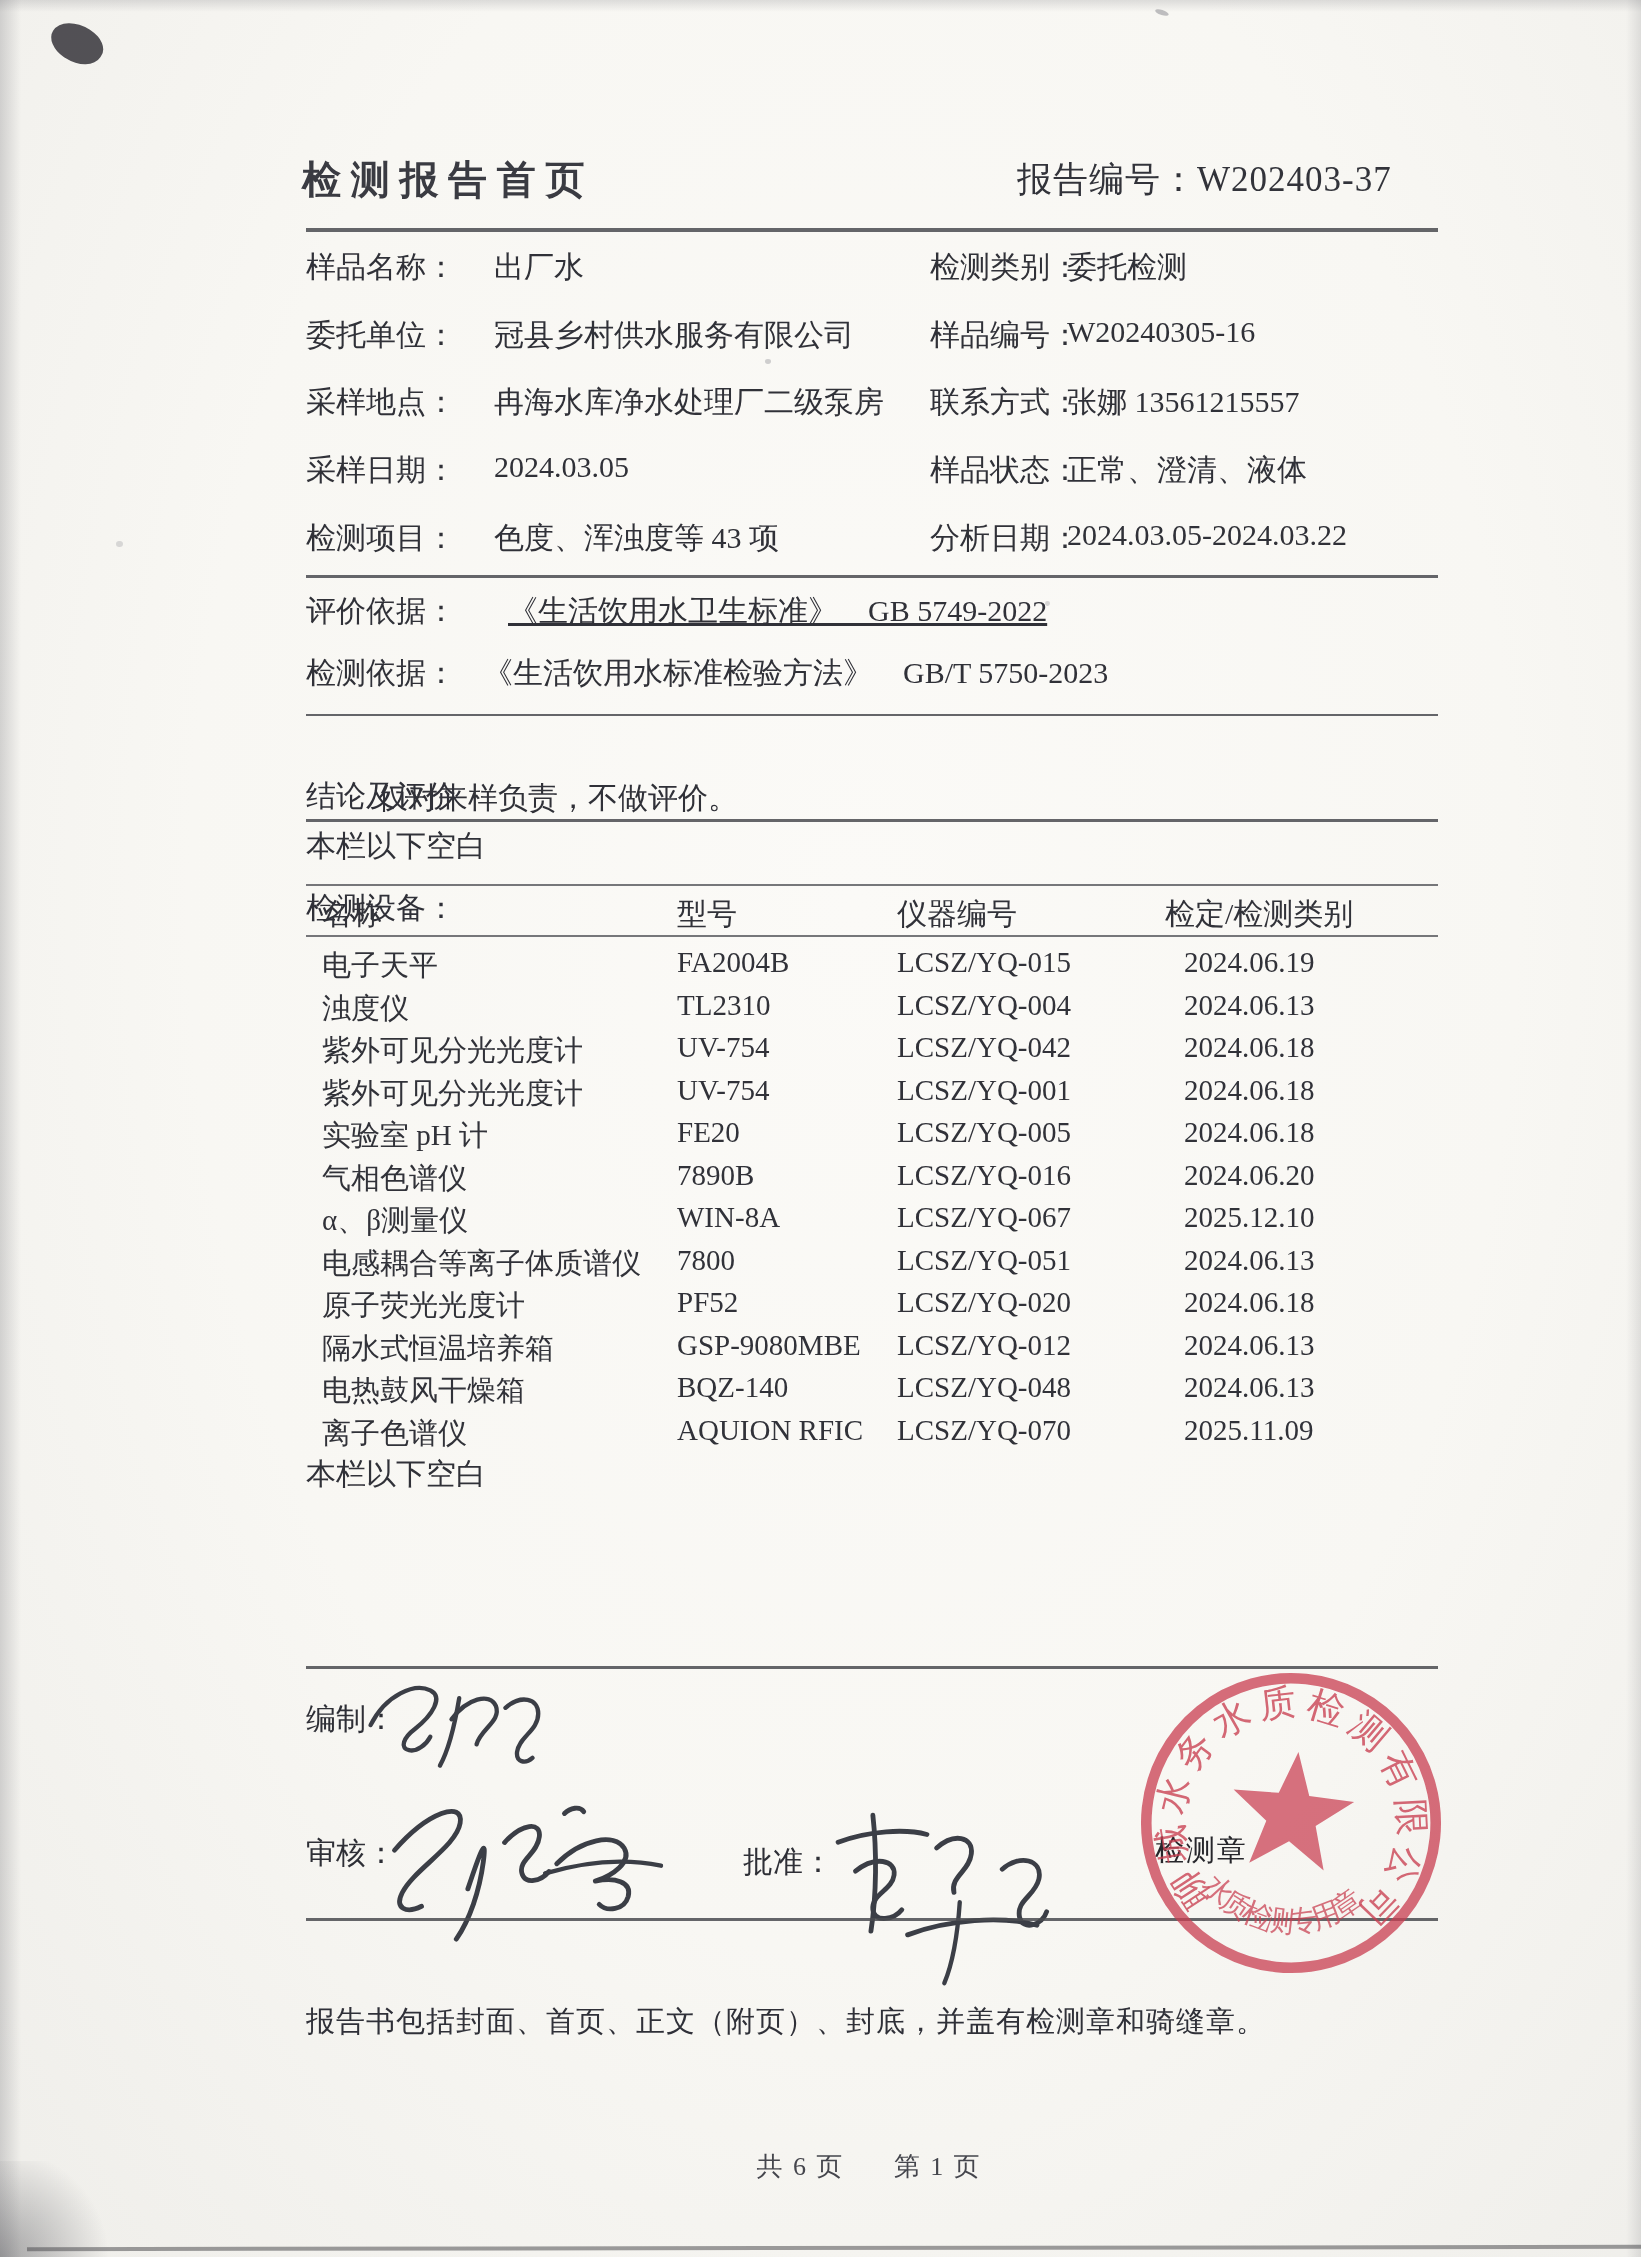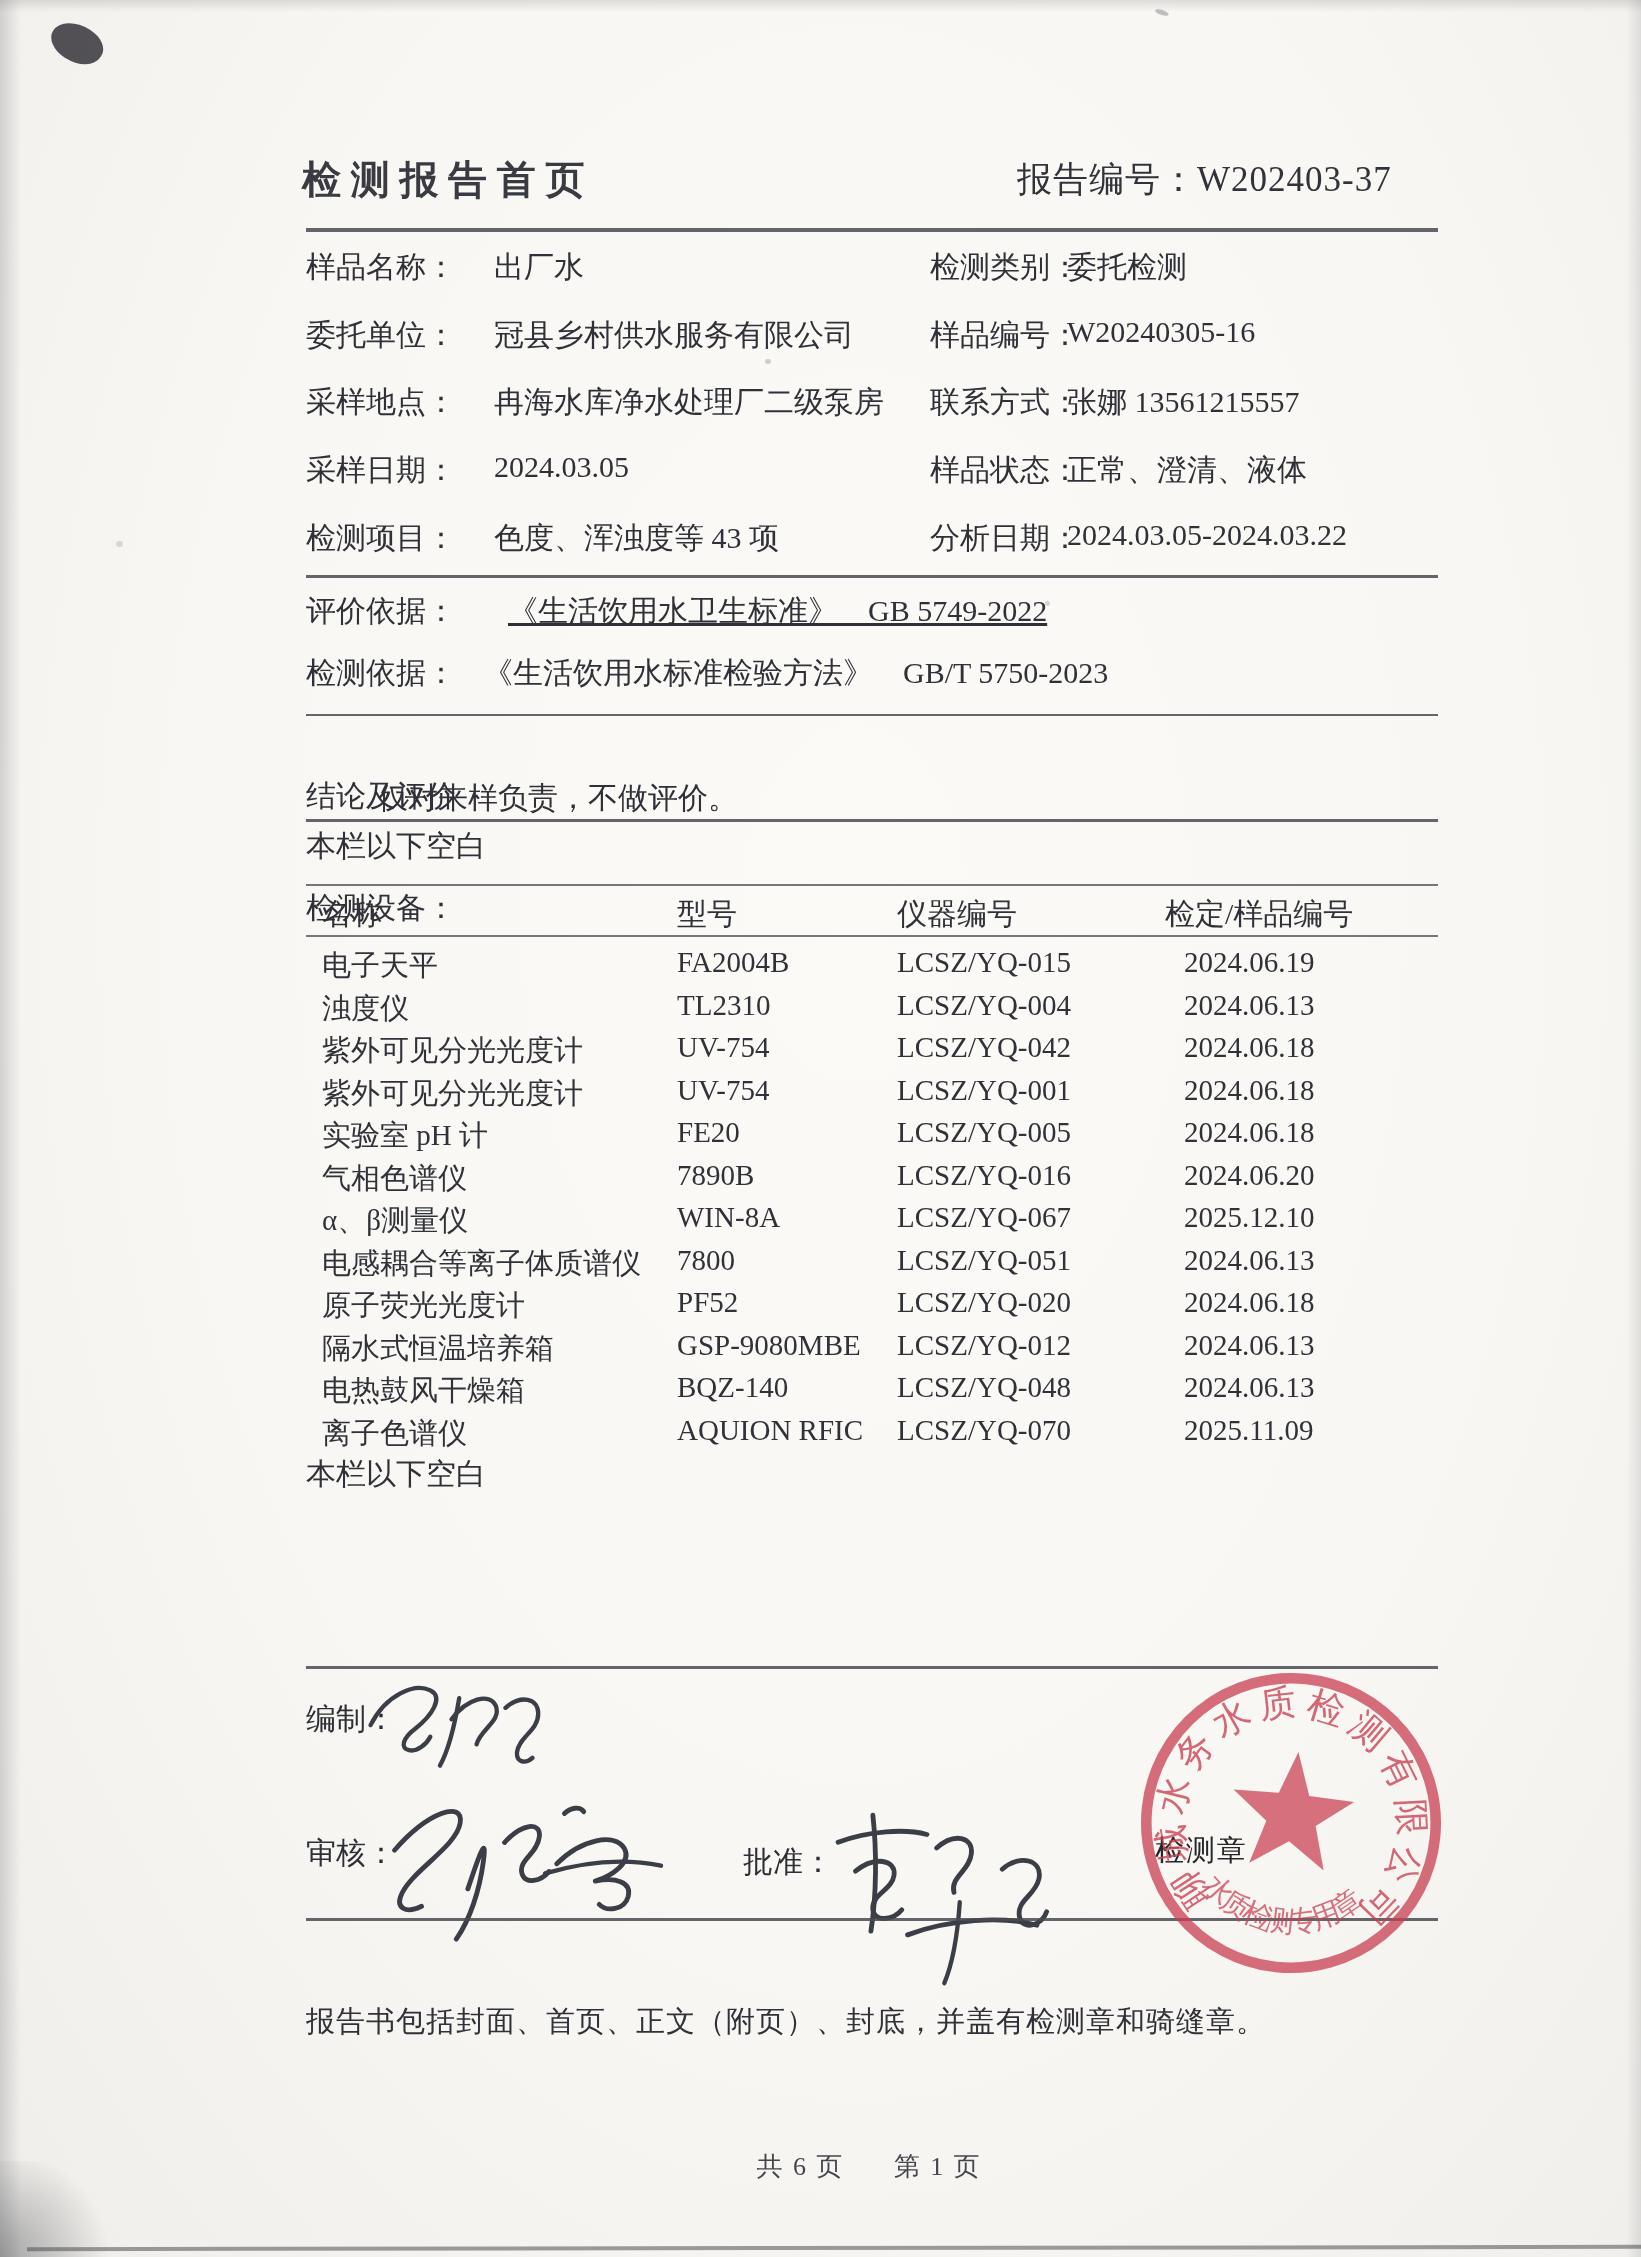--- a/index.html
+++ b/index.html
@@ -124,21 +124,21 @@
 
   <div class="rule" style="top:819px;height:2.9px;"></div>
 
   <div class="abs sec-head" style="left:306px;top:844px;">检测设备：</div>
   <div class="rule" style="top:884px;height:1.9px;opacity:.75;"></div>
 
   <div class="t-row hdr" style="top:894px;">
     <span class="tc c1">名称</span>
     <span class="tc c2">型号</span>
     <span class="tc c3">仪器编号</span>
-    <span class="tc" style="left:1149px;">检定/样品编号</span>
+    <span class="tc" style="left:1149px;">检定/检测类别</span>
   </div>
   <div class="rule" style="top:935px;height:1.9px;opacity:.75;"></div>
 
   <div class="t-row" style="top:946px;">
     <span class="tc c1">电子天平</span>
     <span class="tc c2">FA2004B</span>
     <span class="tc c3">LCSZ/YQ-015</span>
     <span class="tc c4">2024.06.19</span>
   </div>
   <div class="t-row" style="top:989px;">

